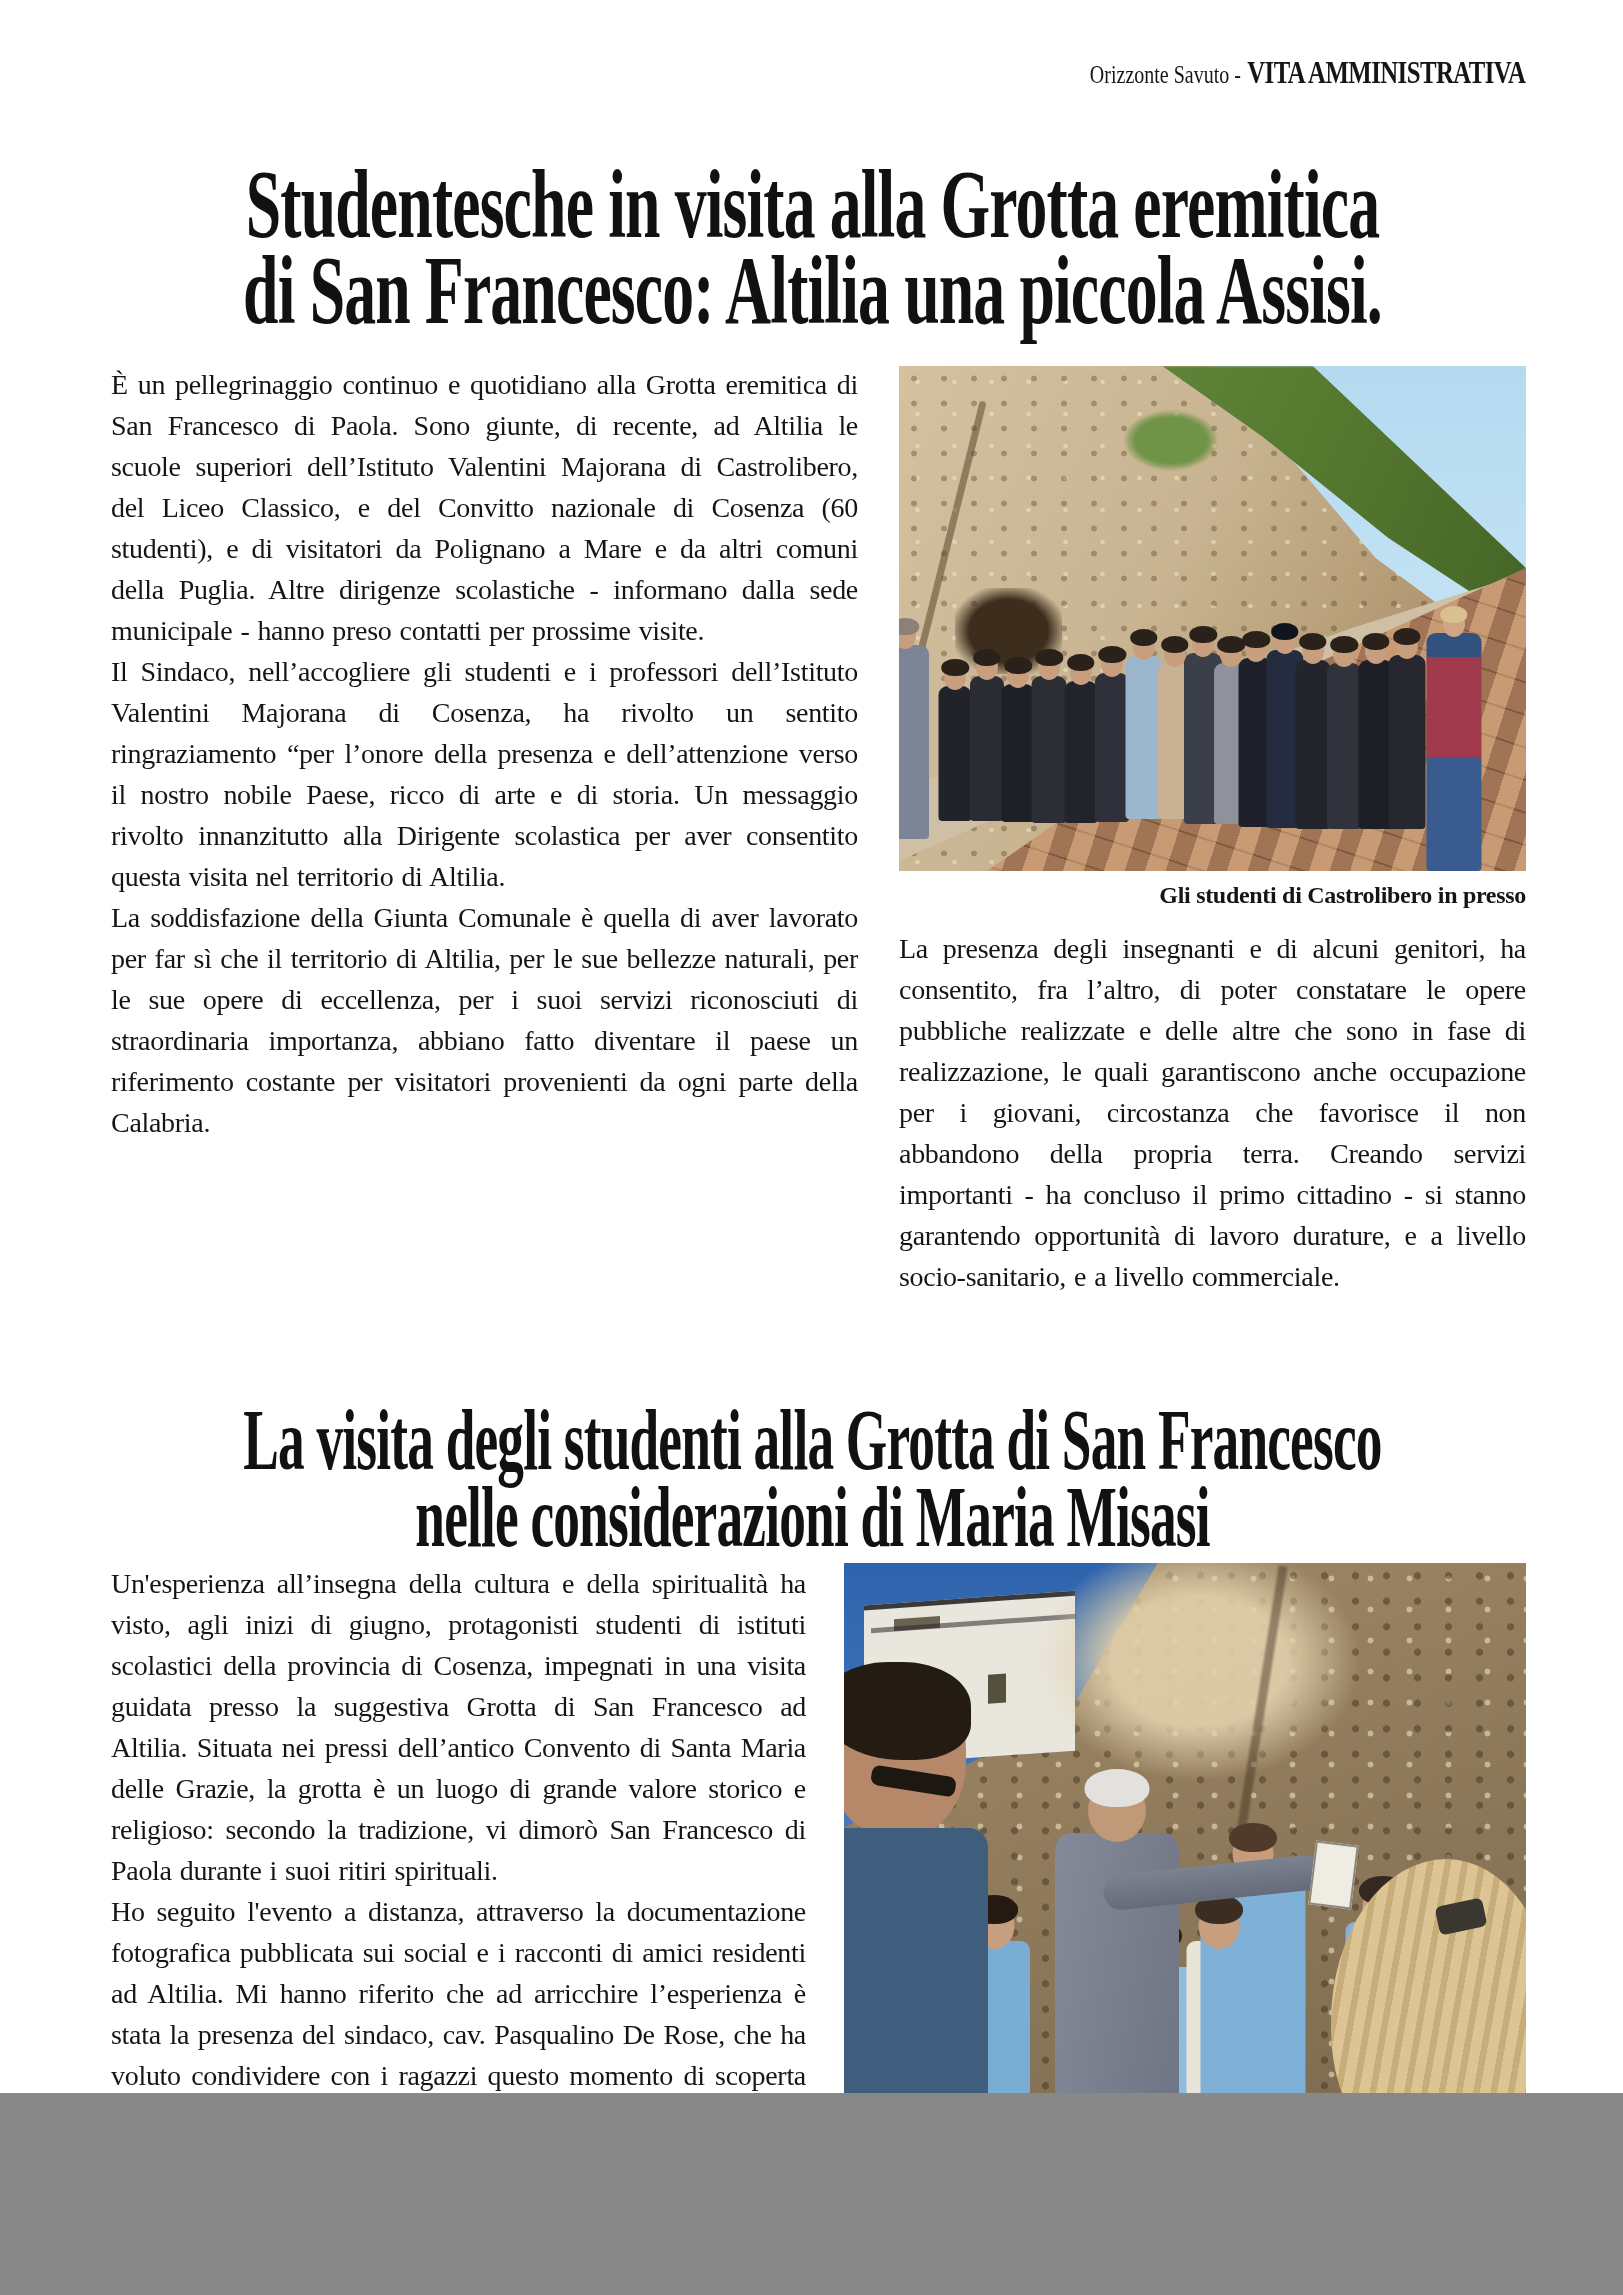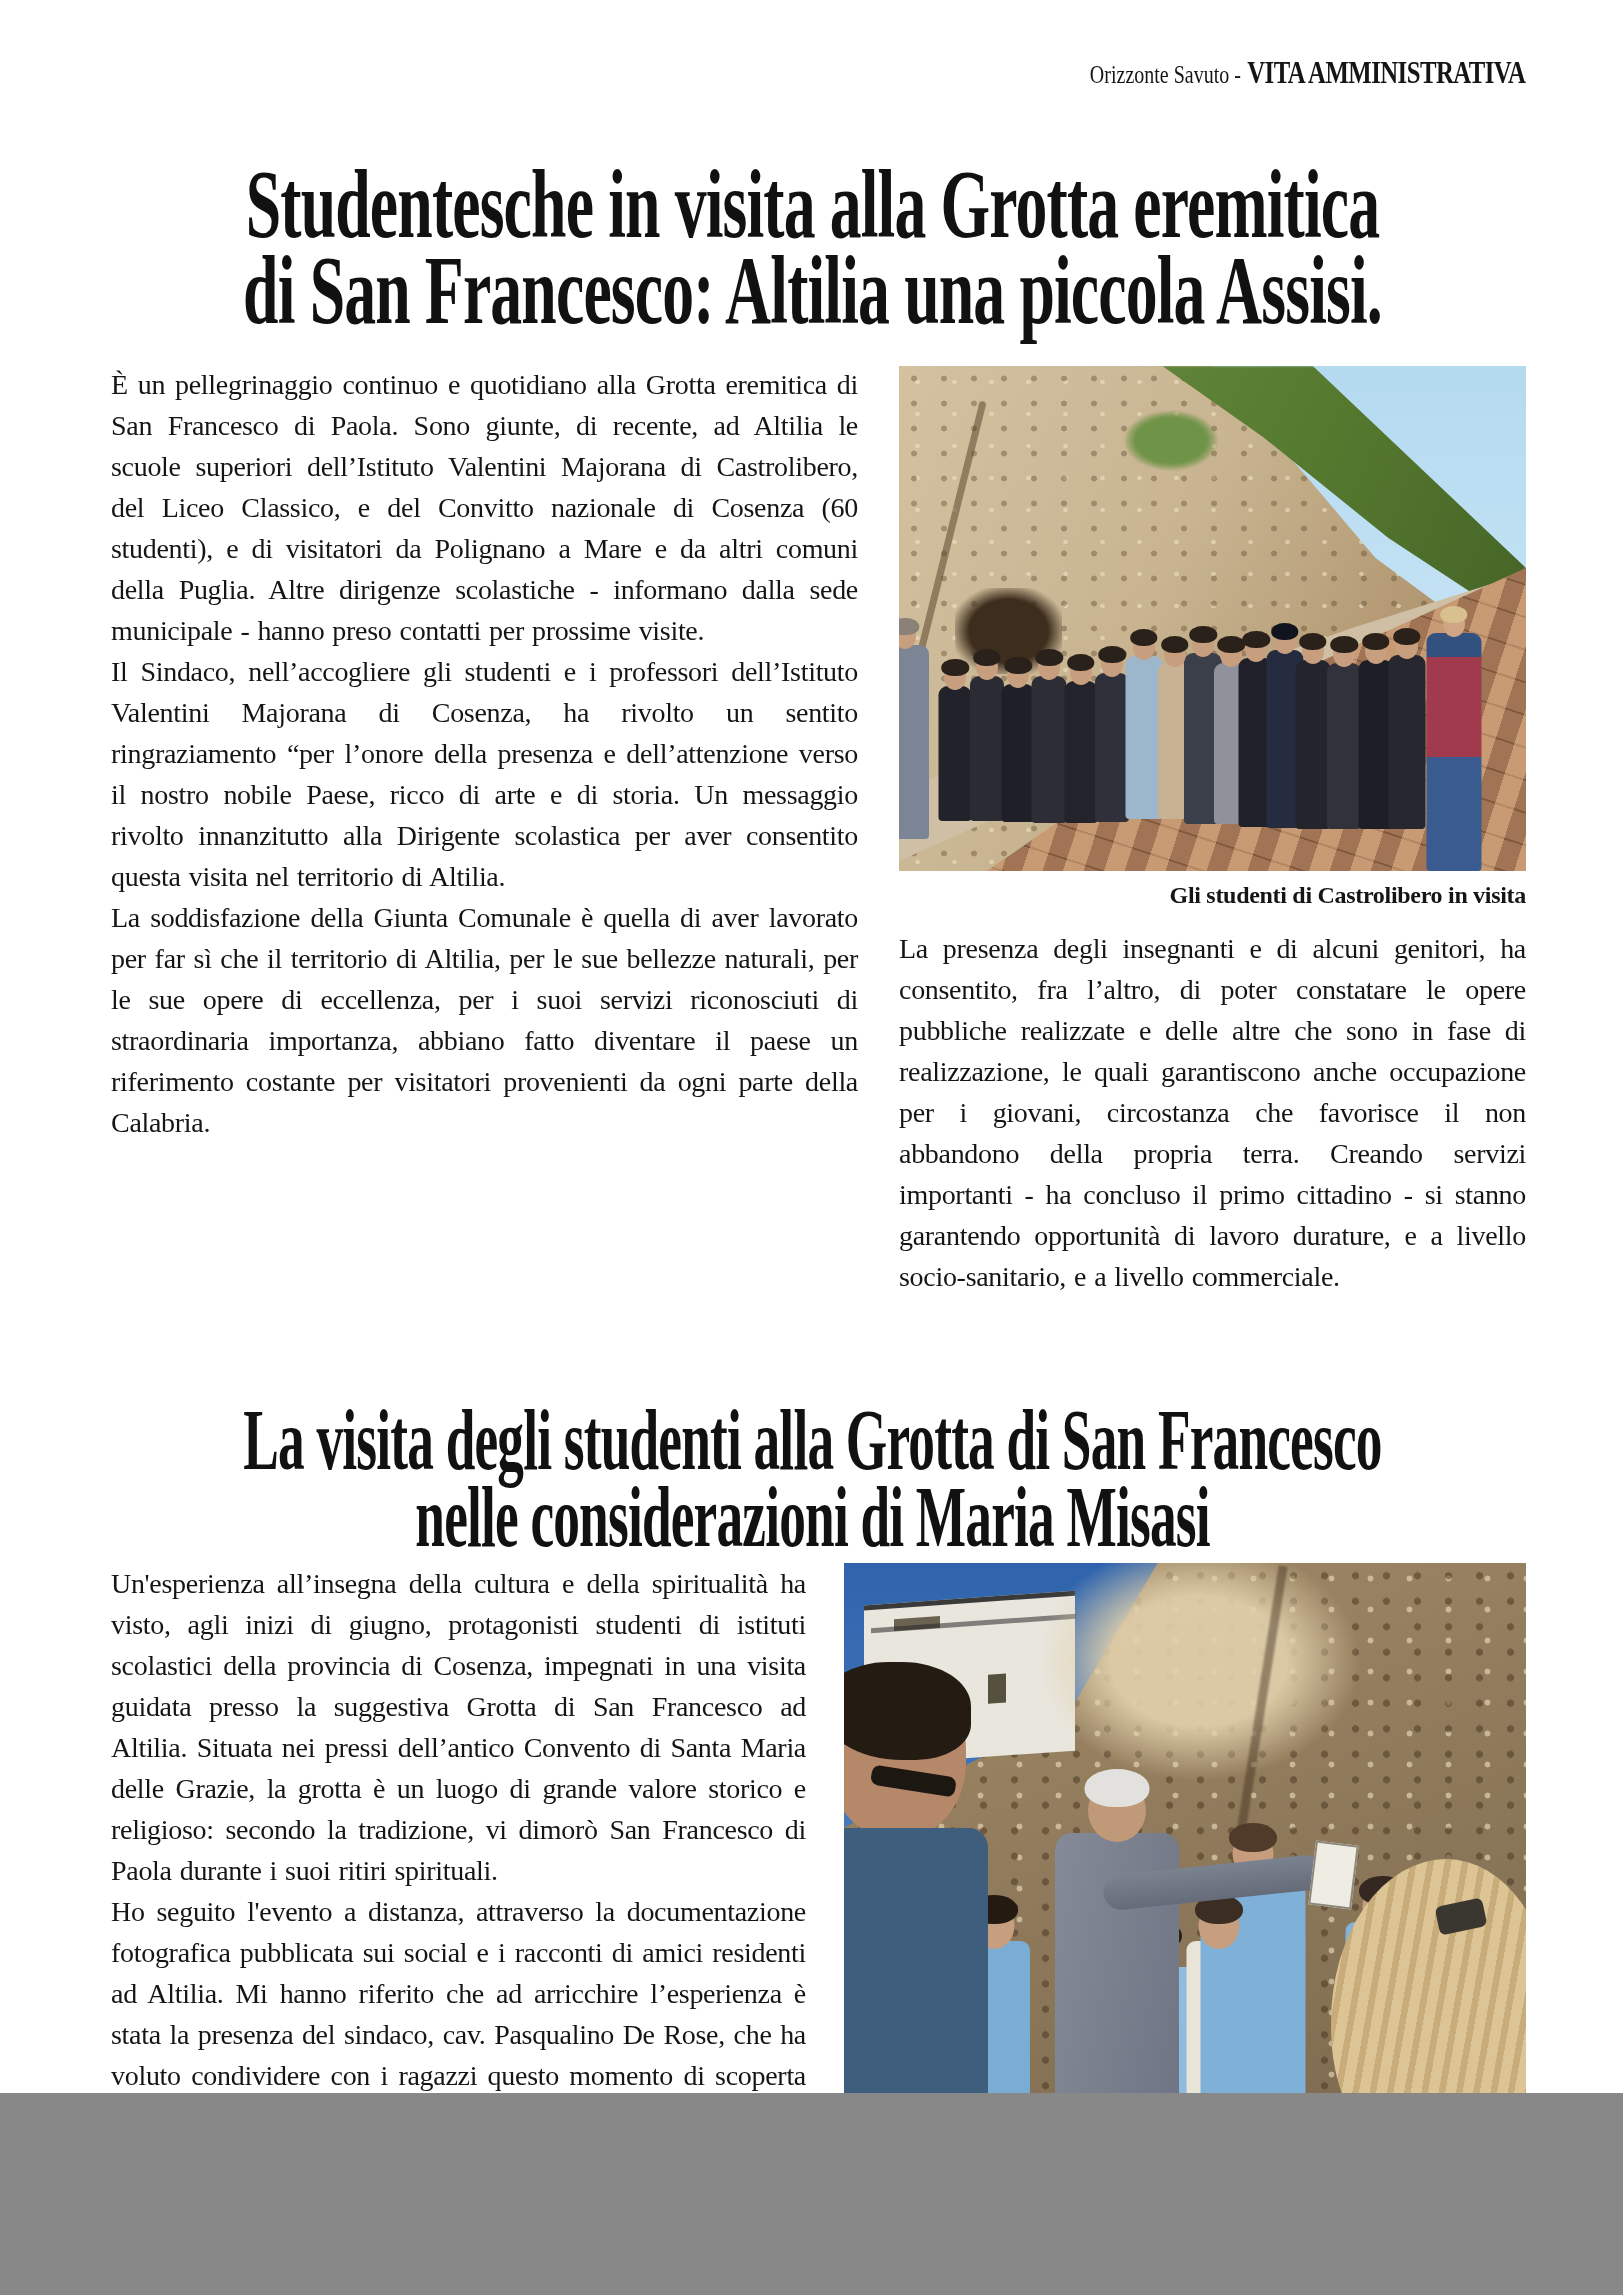--- a/index.html
+++ b/index.html
@@ -208,21 +208,21 @@
       <div class="fig" style="left:76%;top:272px;height:191px;--w:35px;--c:#1e1e26;">
           <i></i>
         </div>
       <div class="fig" style="left:81%;top:267px;height:196px;--w:37px;--c:#27272f;">
           <i></i>
         </div>
       <div class="fig" style="left:88.5%;top:245px;height:260px;--w:55px;--c:linear-gradient(#33517e 0 10%, #a03a4c 10% 52%, #3a5b8f 52%);--hair:#d9c08f;--skin:#cfa584;">
           <i></i>
         </div>
     </div>
-    <div class="caption">Gli studenti di Castrolibero in visita</div>
+    <div class="caption">Gli studenti di Castrolibero in presso</div>
     <p class="rightp">La presenza degli insegnanti e di alcuni genitori, ha consentito, fra l’altro, di poter constatare le opere pubbliche realizzate e delle altre che sono in fase di realizzazione, le quali garantiscono anche occupazione per i giovani, circostanza che favorisce il non abbandono della propria terra. Creando servizi importanti  - ha concluso il primo cittadino - si stanno garantendo opportunità di lavoro durature, e a livello socio-sanitario, e a livello commerciale.</p>
   </div>
 
   <h2 class="headline h2a">
     <span class="hl">La visita degli studenti alla Grotta di San Francesco</span>
     <span class="hl">nelle considerazioni di Maria Misasi</span>
   </h2>
 
   <div class="col art2-left">
     <p>Un'esperienza all’insegna della cultura e della spiritualità ha visto, agli inizi di giugno, protagonisti studenti di istituti scolastici della provincia di Cosenza, impegnati in una visita guidata presso la suggestiva Grotta di San Francesco ad Altilia. Situata nei pressi dell’antico Convento di Santa Maria delle Grazie, la grotta è un luogo di grande valore storico e religioso: secondo la tradizione, vi dimorò San Francesco di Paola durante i suoi ritiri spirituali.</p>

